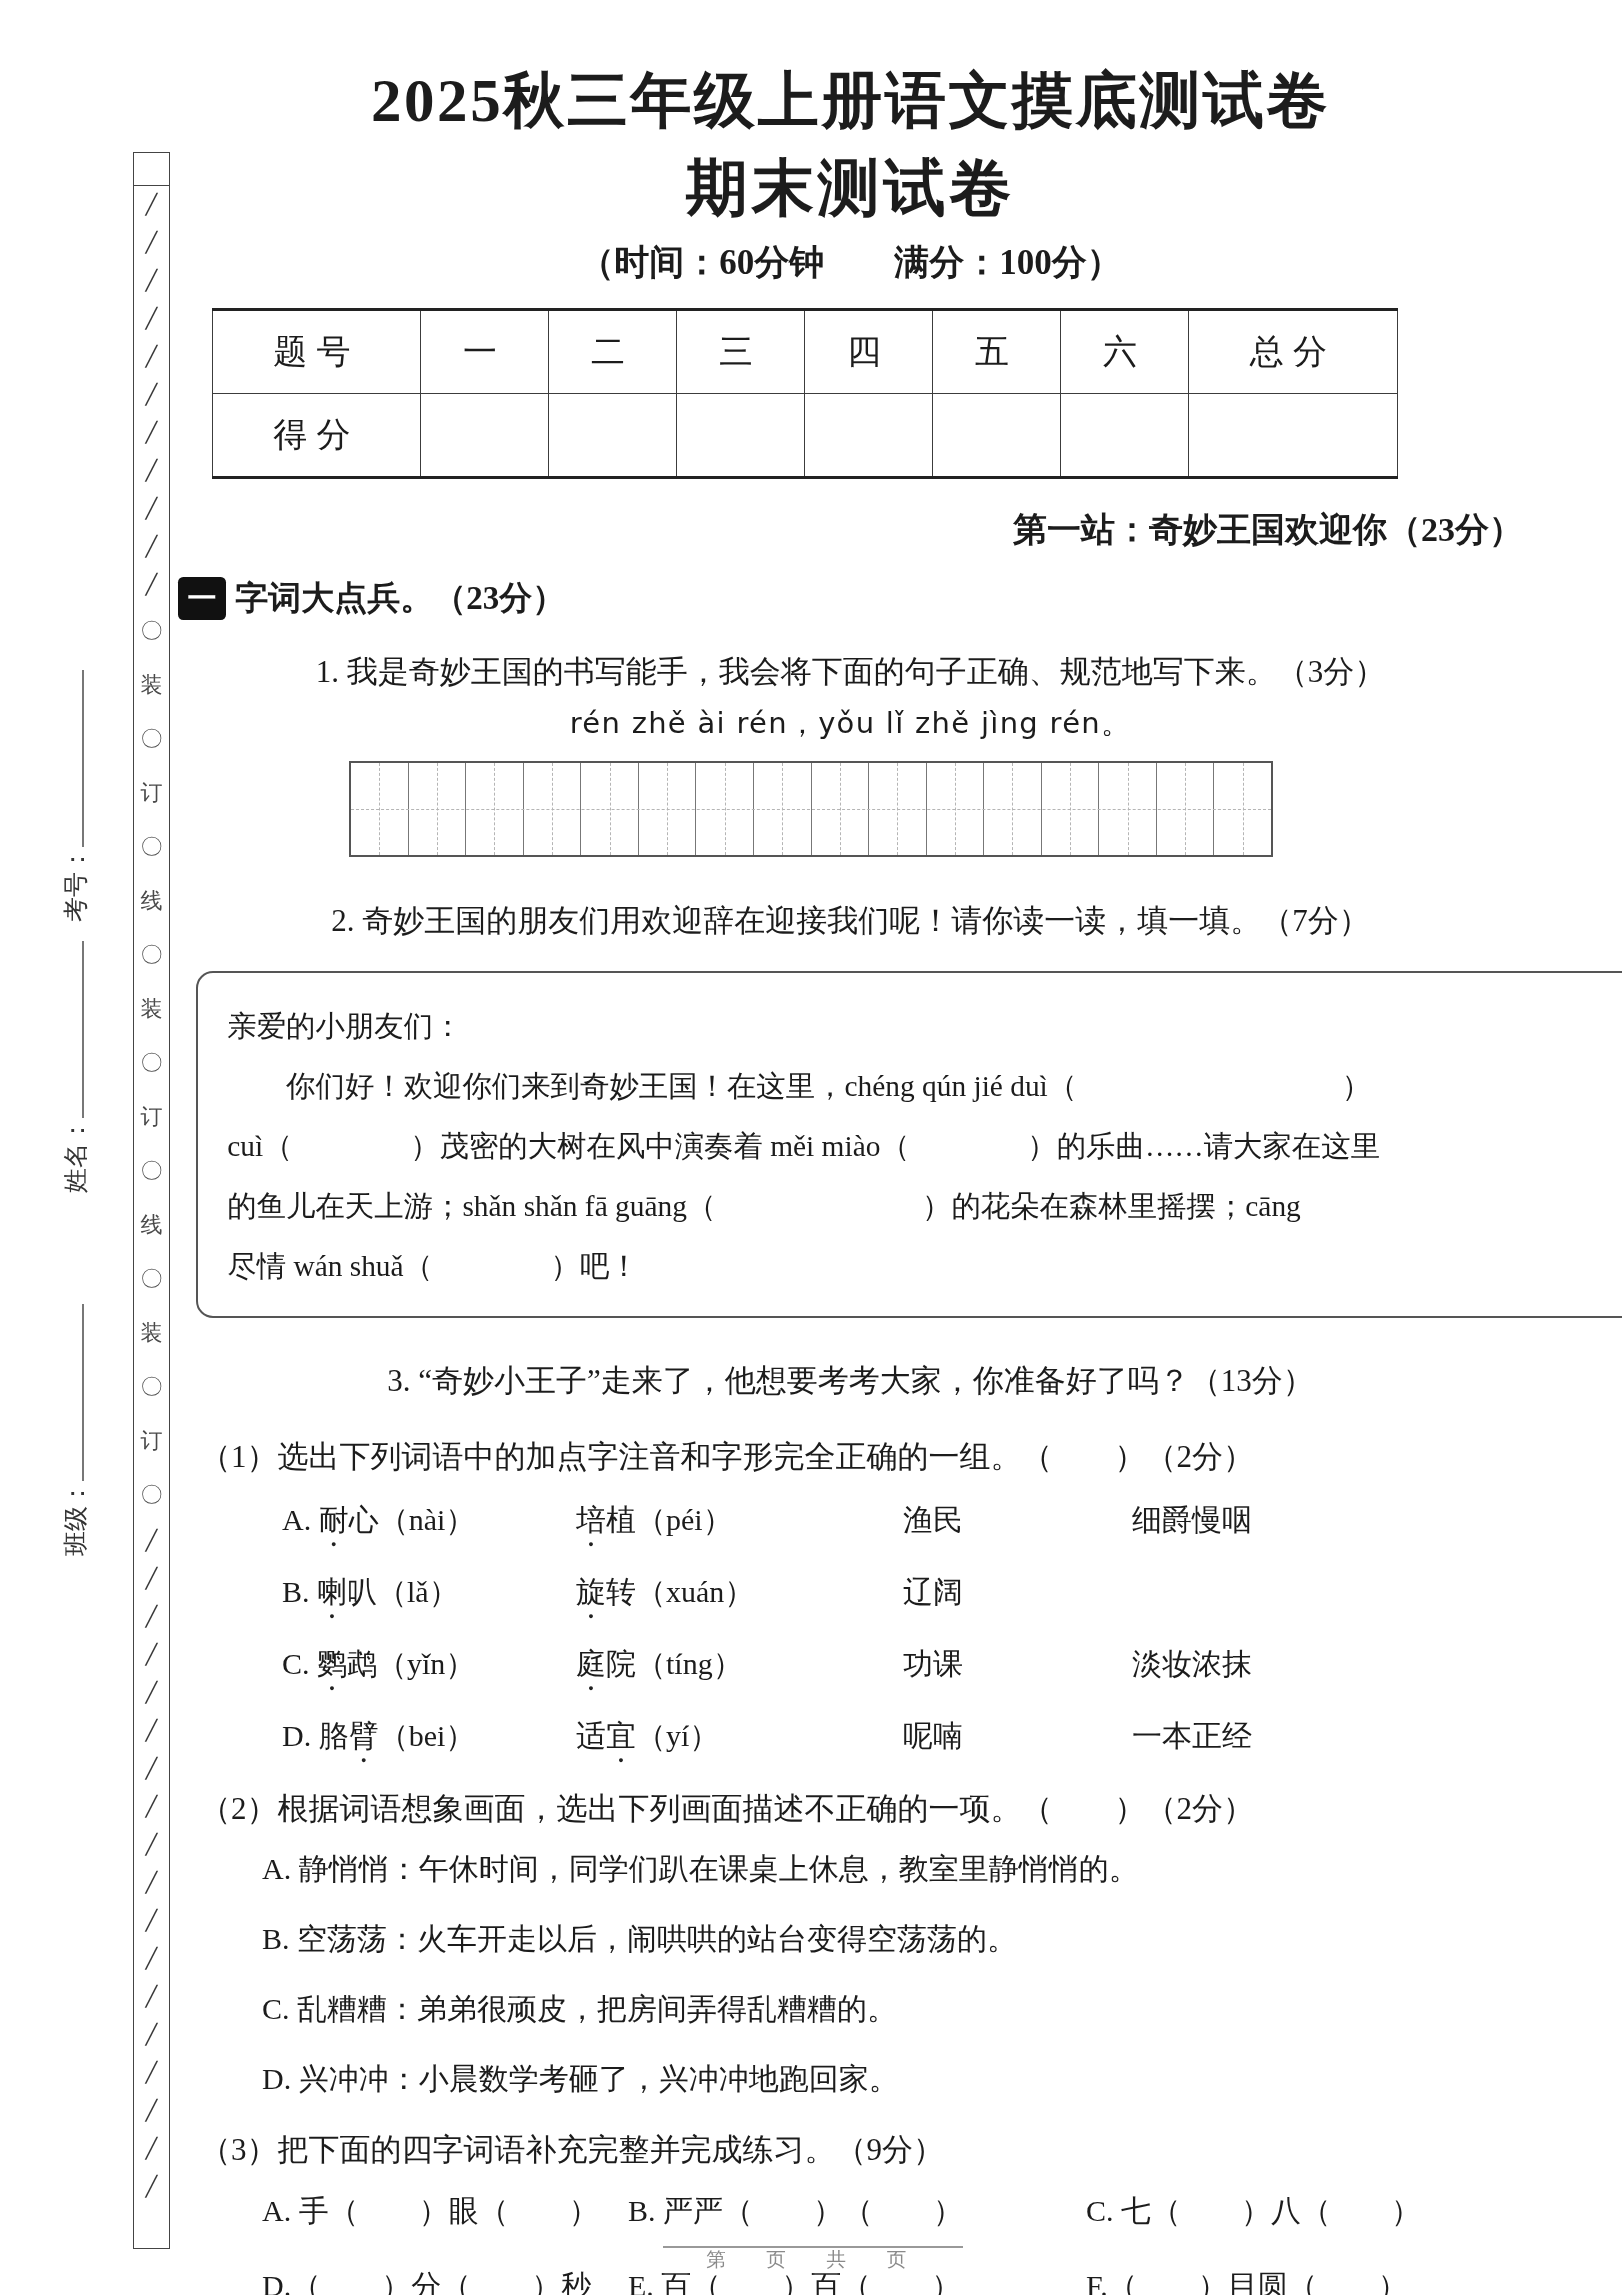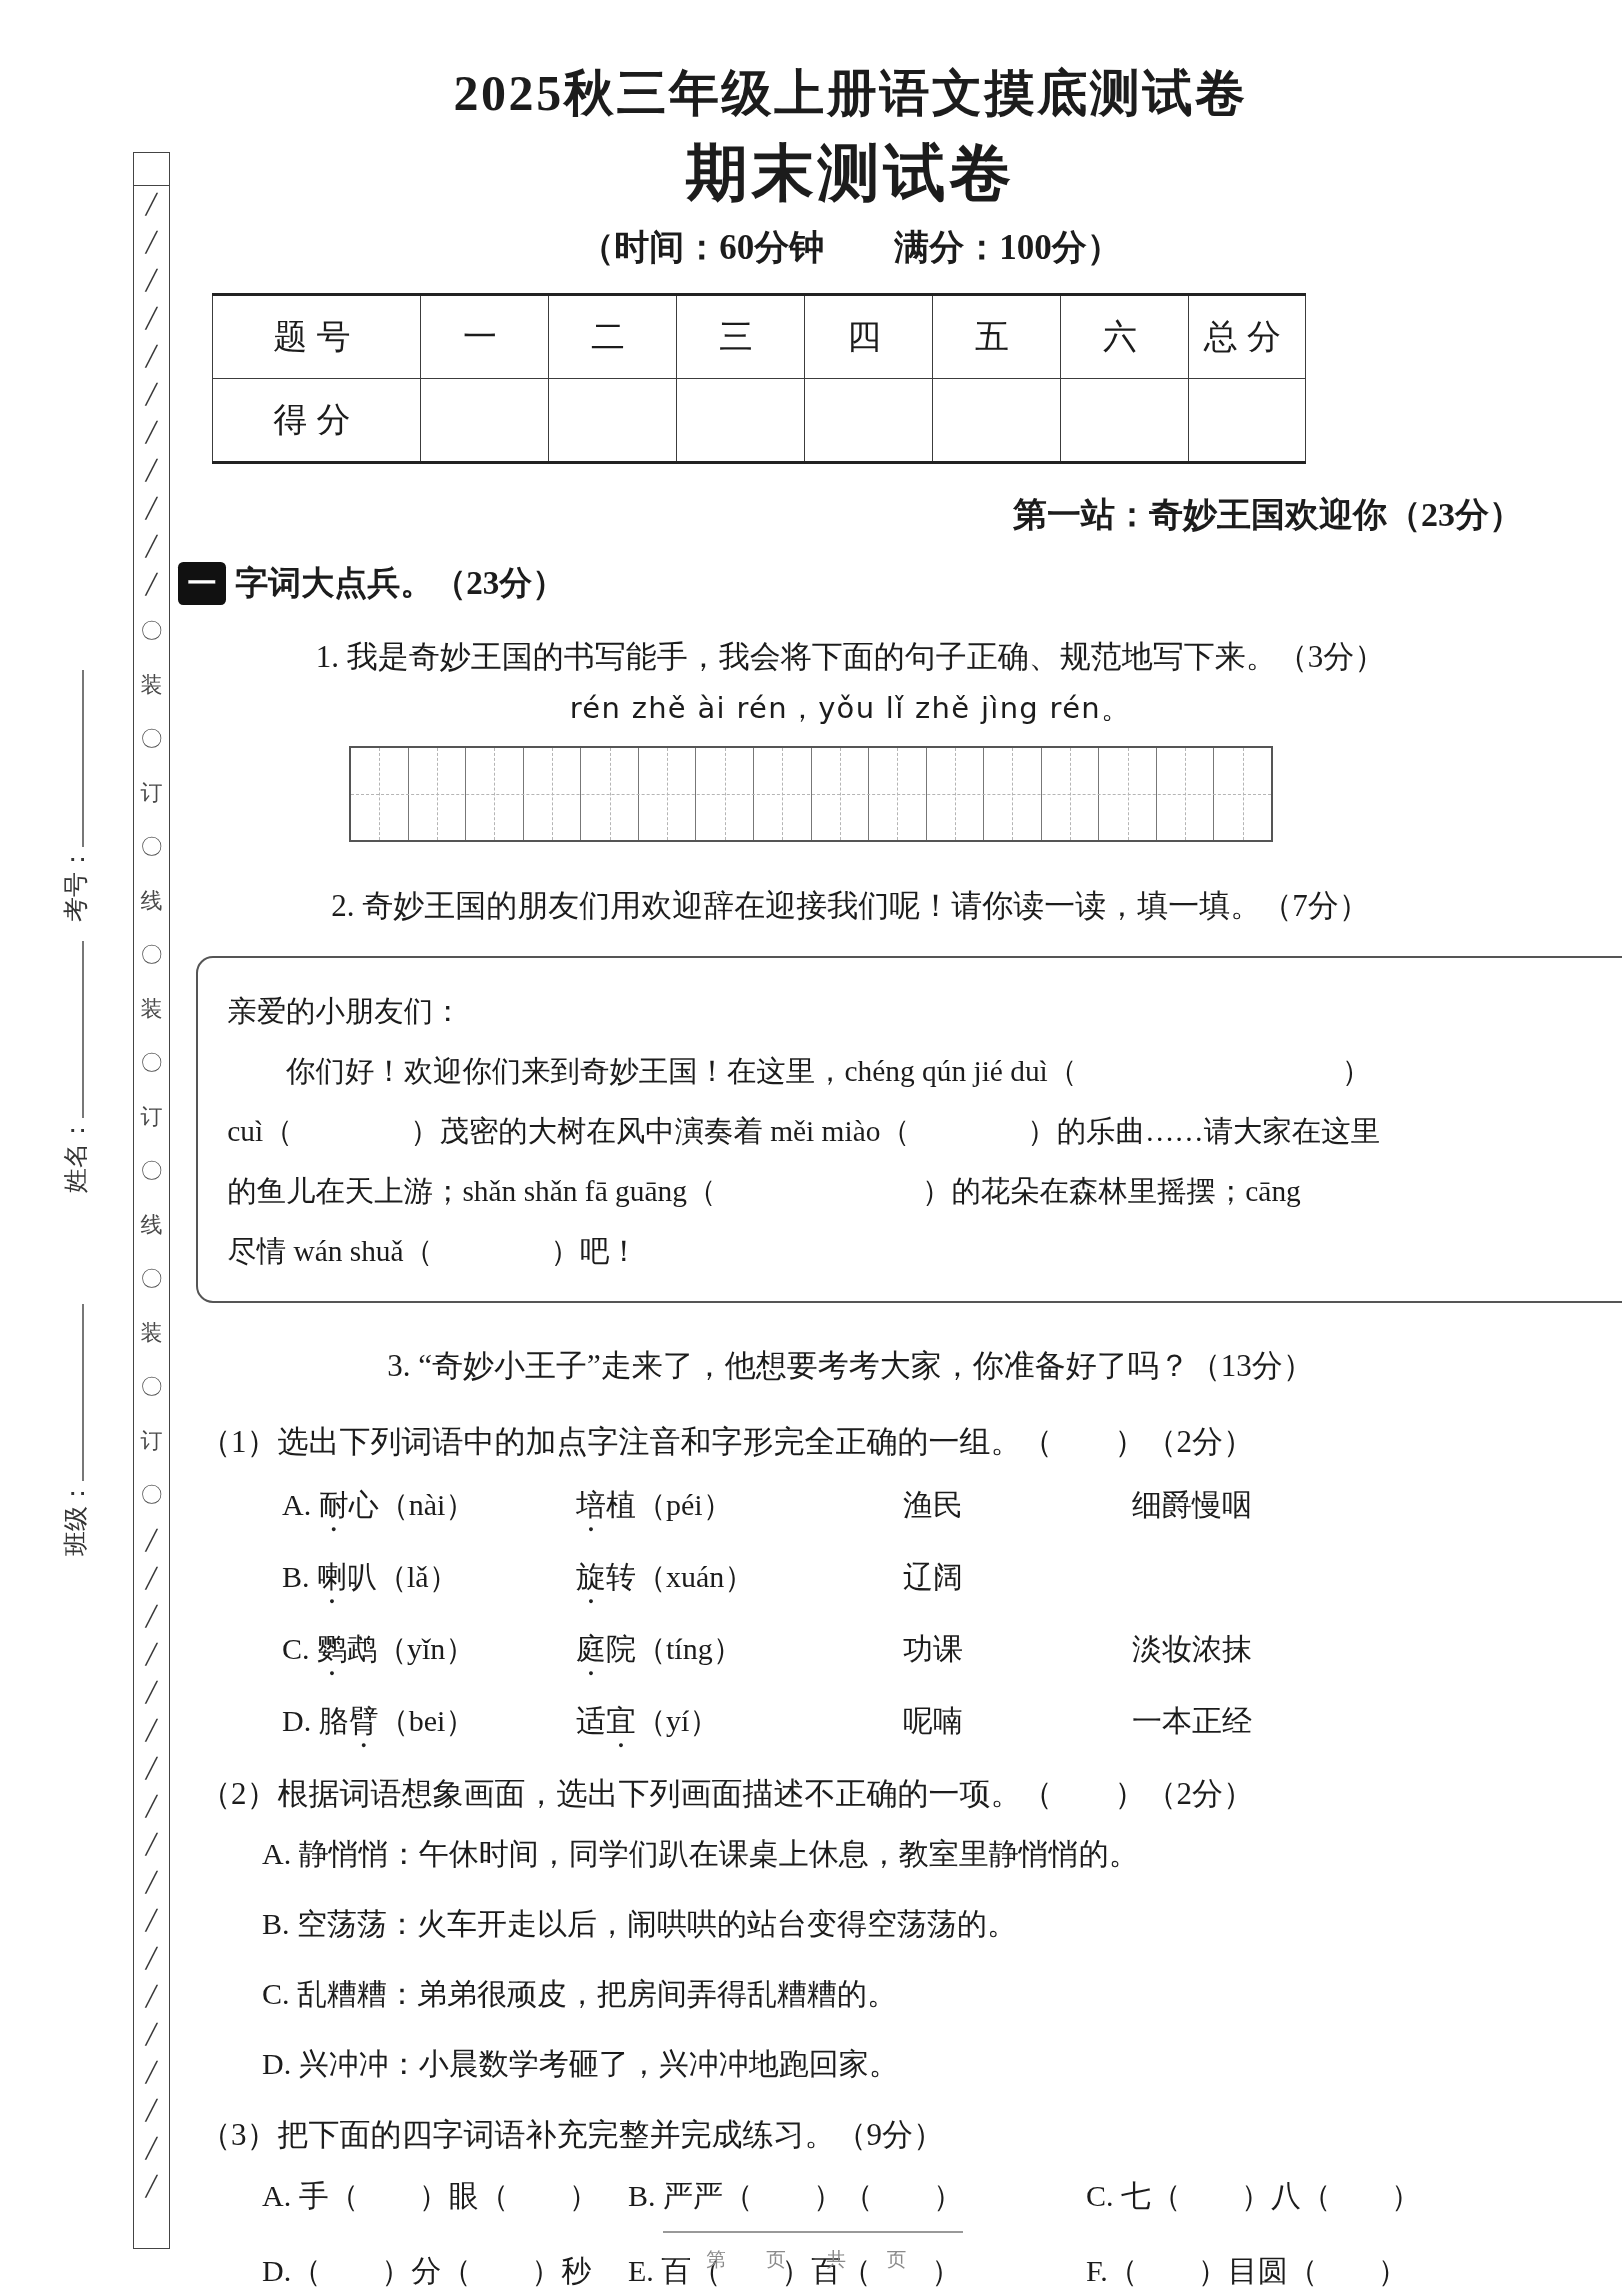--- a/index.html
+++ b/index.html
@@ -33,26 +33,26 @@
     font-family:"Liberation Serif",serif;
   }
   .side-field .fline {
     display:inline-block; width:177px; height:23.6px;
     border-bottom:2px solid #777; vertical-align:baseline;
   }
 
   
   .content { position:absolute; left:178px; top:0; width:1345px; }
 
-  .title1 { margin-top:60px; text-align:center; font-size:50px; font-weight:900; letter-spacing:2.6px; }
+  .title1 { margin-top:60px; text-align:center; font-size:61px; font-weight:900; letter-spacing:2.6px; }
   .title2 { margin-top:3.9px;  text-align:center; font-size:62px;  font-weight:900; letter-spacing:3.9px; }
   .infoline { margin-top:9.2px; text-align:center; font-size:35px; font-weight:700; }
 
   table.score {
-    margin:22px 0 7px 34px; border-collapse:collapse; width:1094px;
+    margin:22px 0 7px 34px; border-collapse:collapse; width:1186px;
     table-layout:fixed; font-size:34px;padding-left:34px;
   }
   table.score td {
     border:1.3px solid #3c3c3c; height:84px; text-align:center; vertical-align:middle;
     letter-spacing:9.2px;
   }
   table.score tr:first-child td { border-top:3.3px solid #222; }
   table.score tr:last-child td  { border-bottom:3.3px solid #222; }
 
   .station { margin-top:27.5px; text-align:right; font-size:34px; font-weight:900; }

